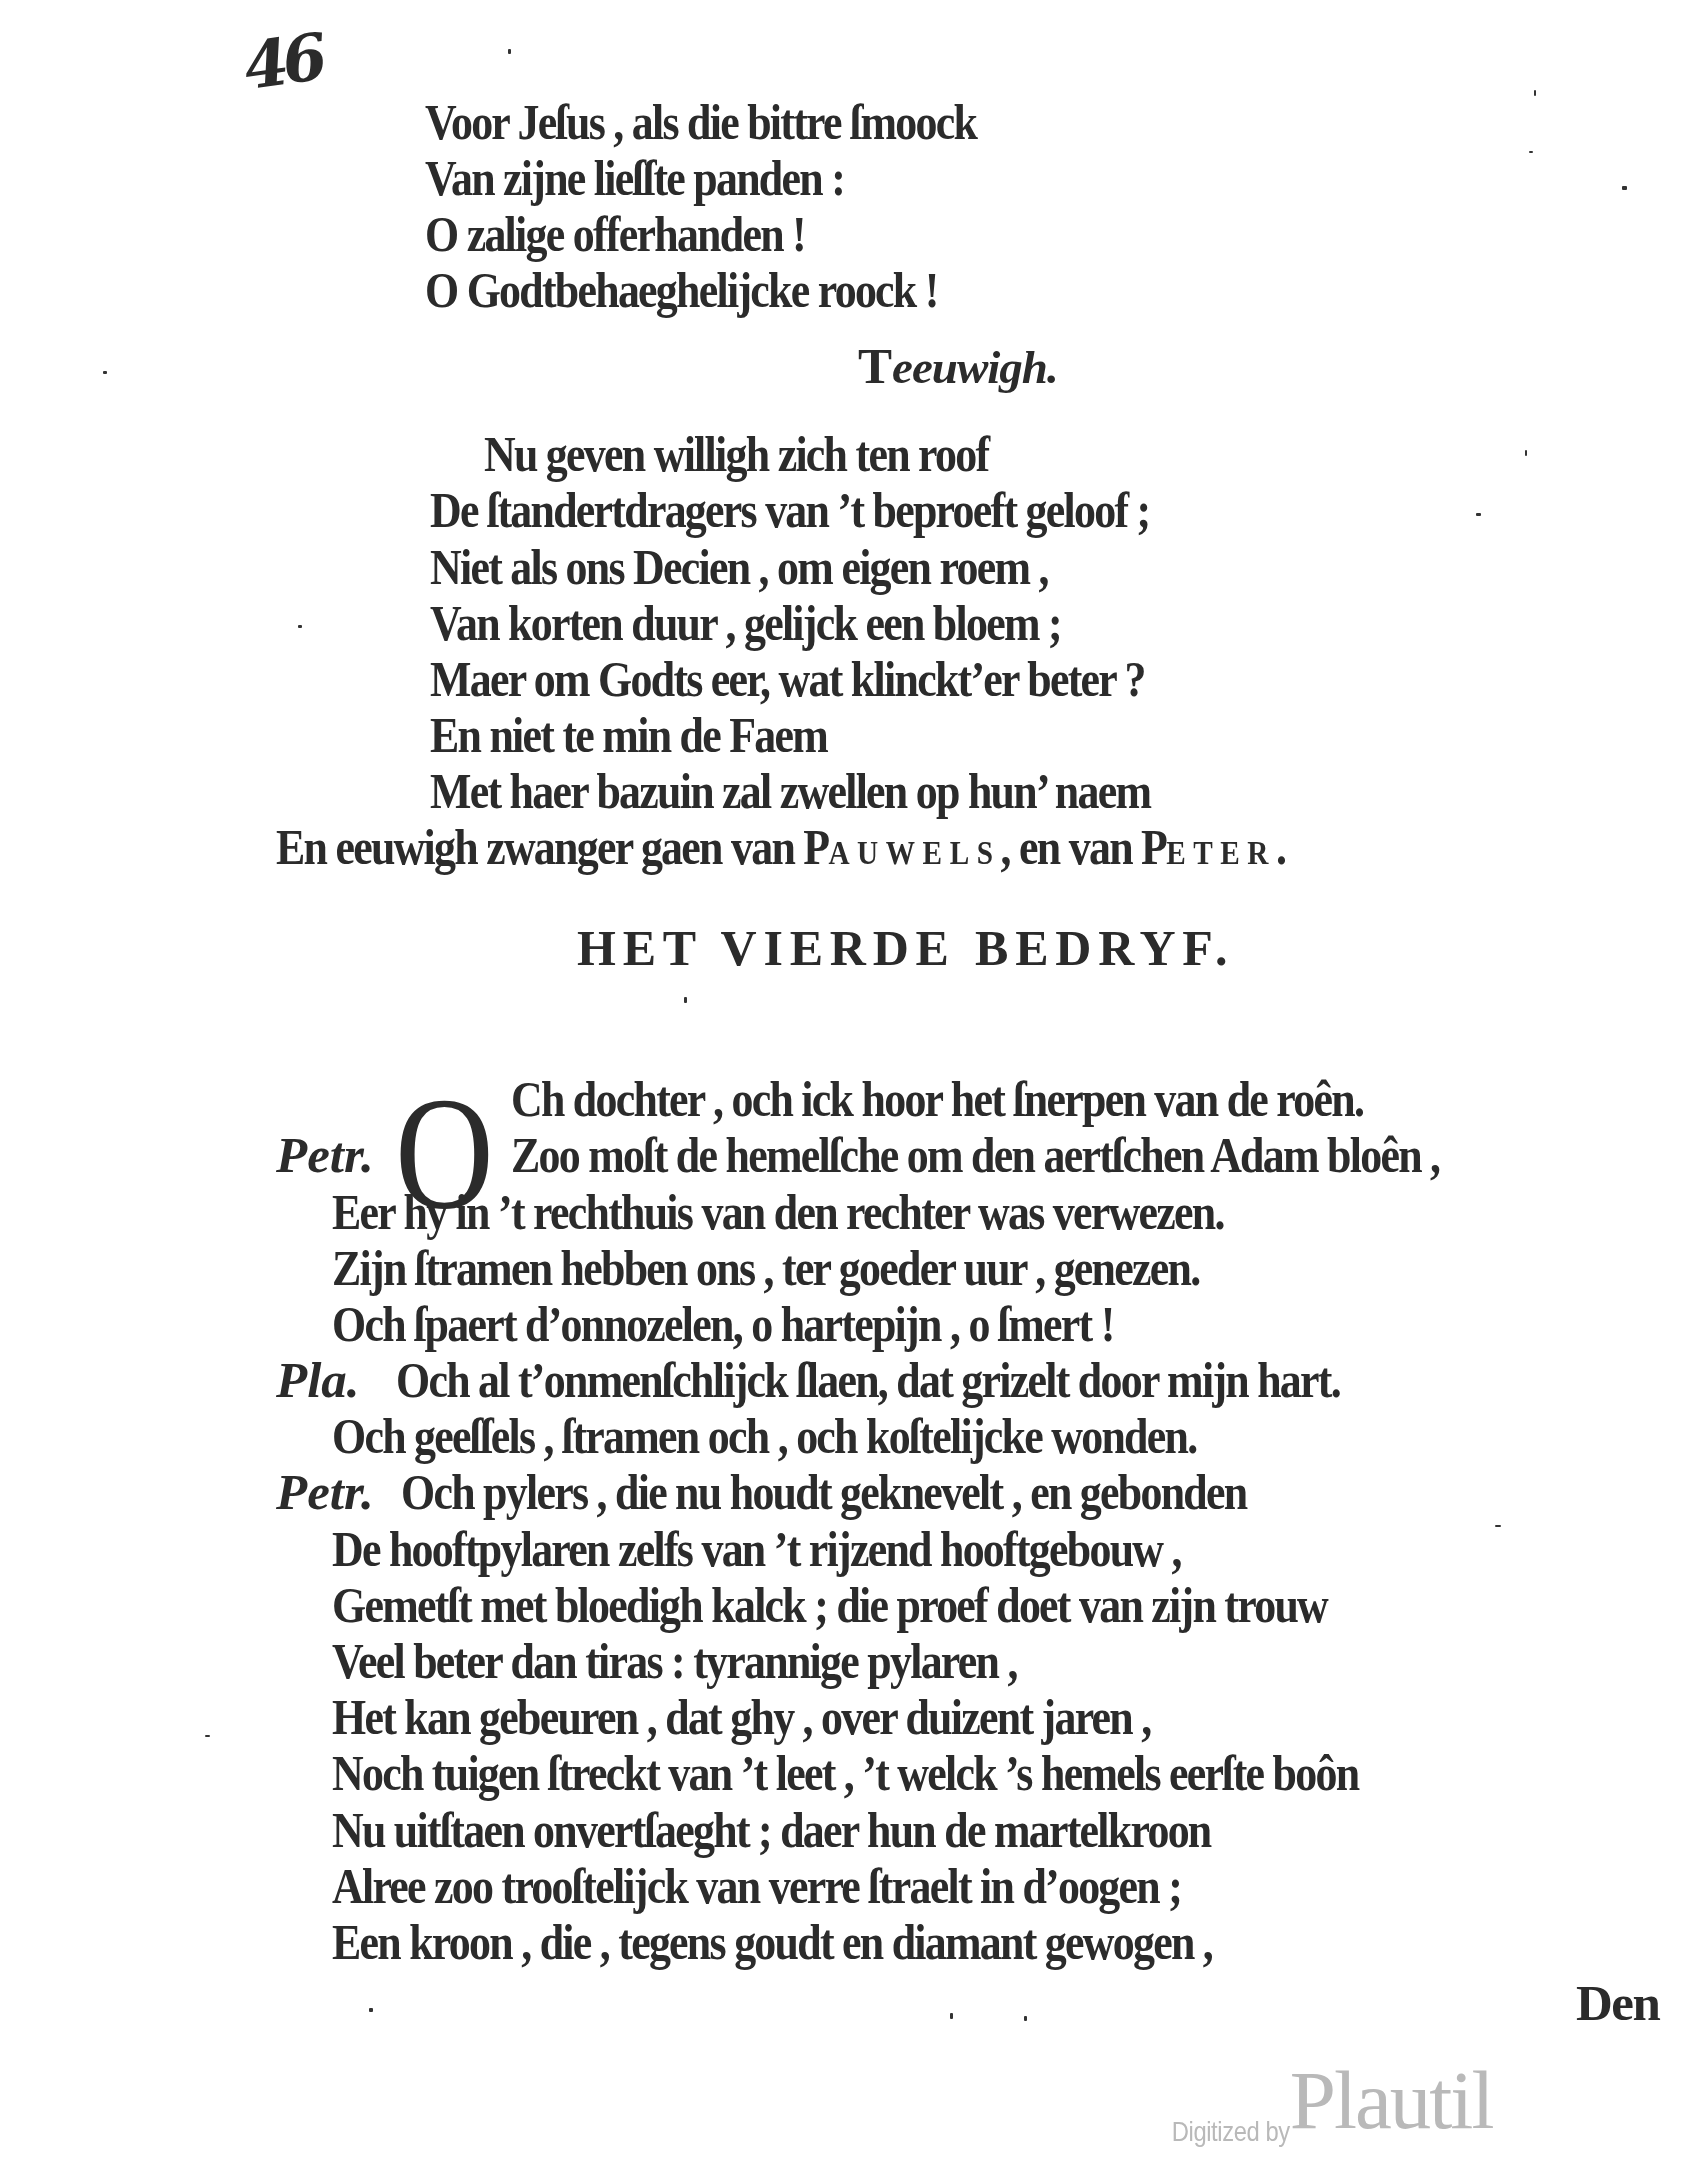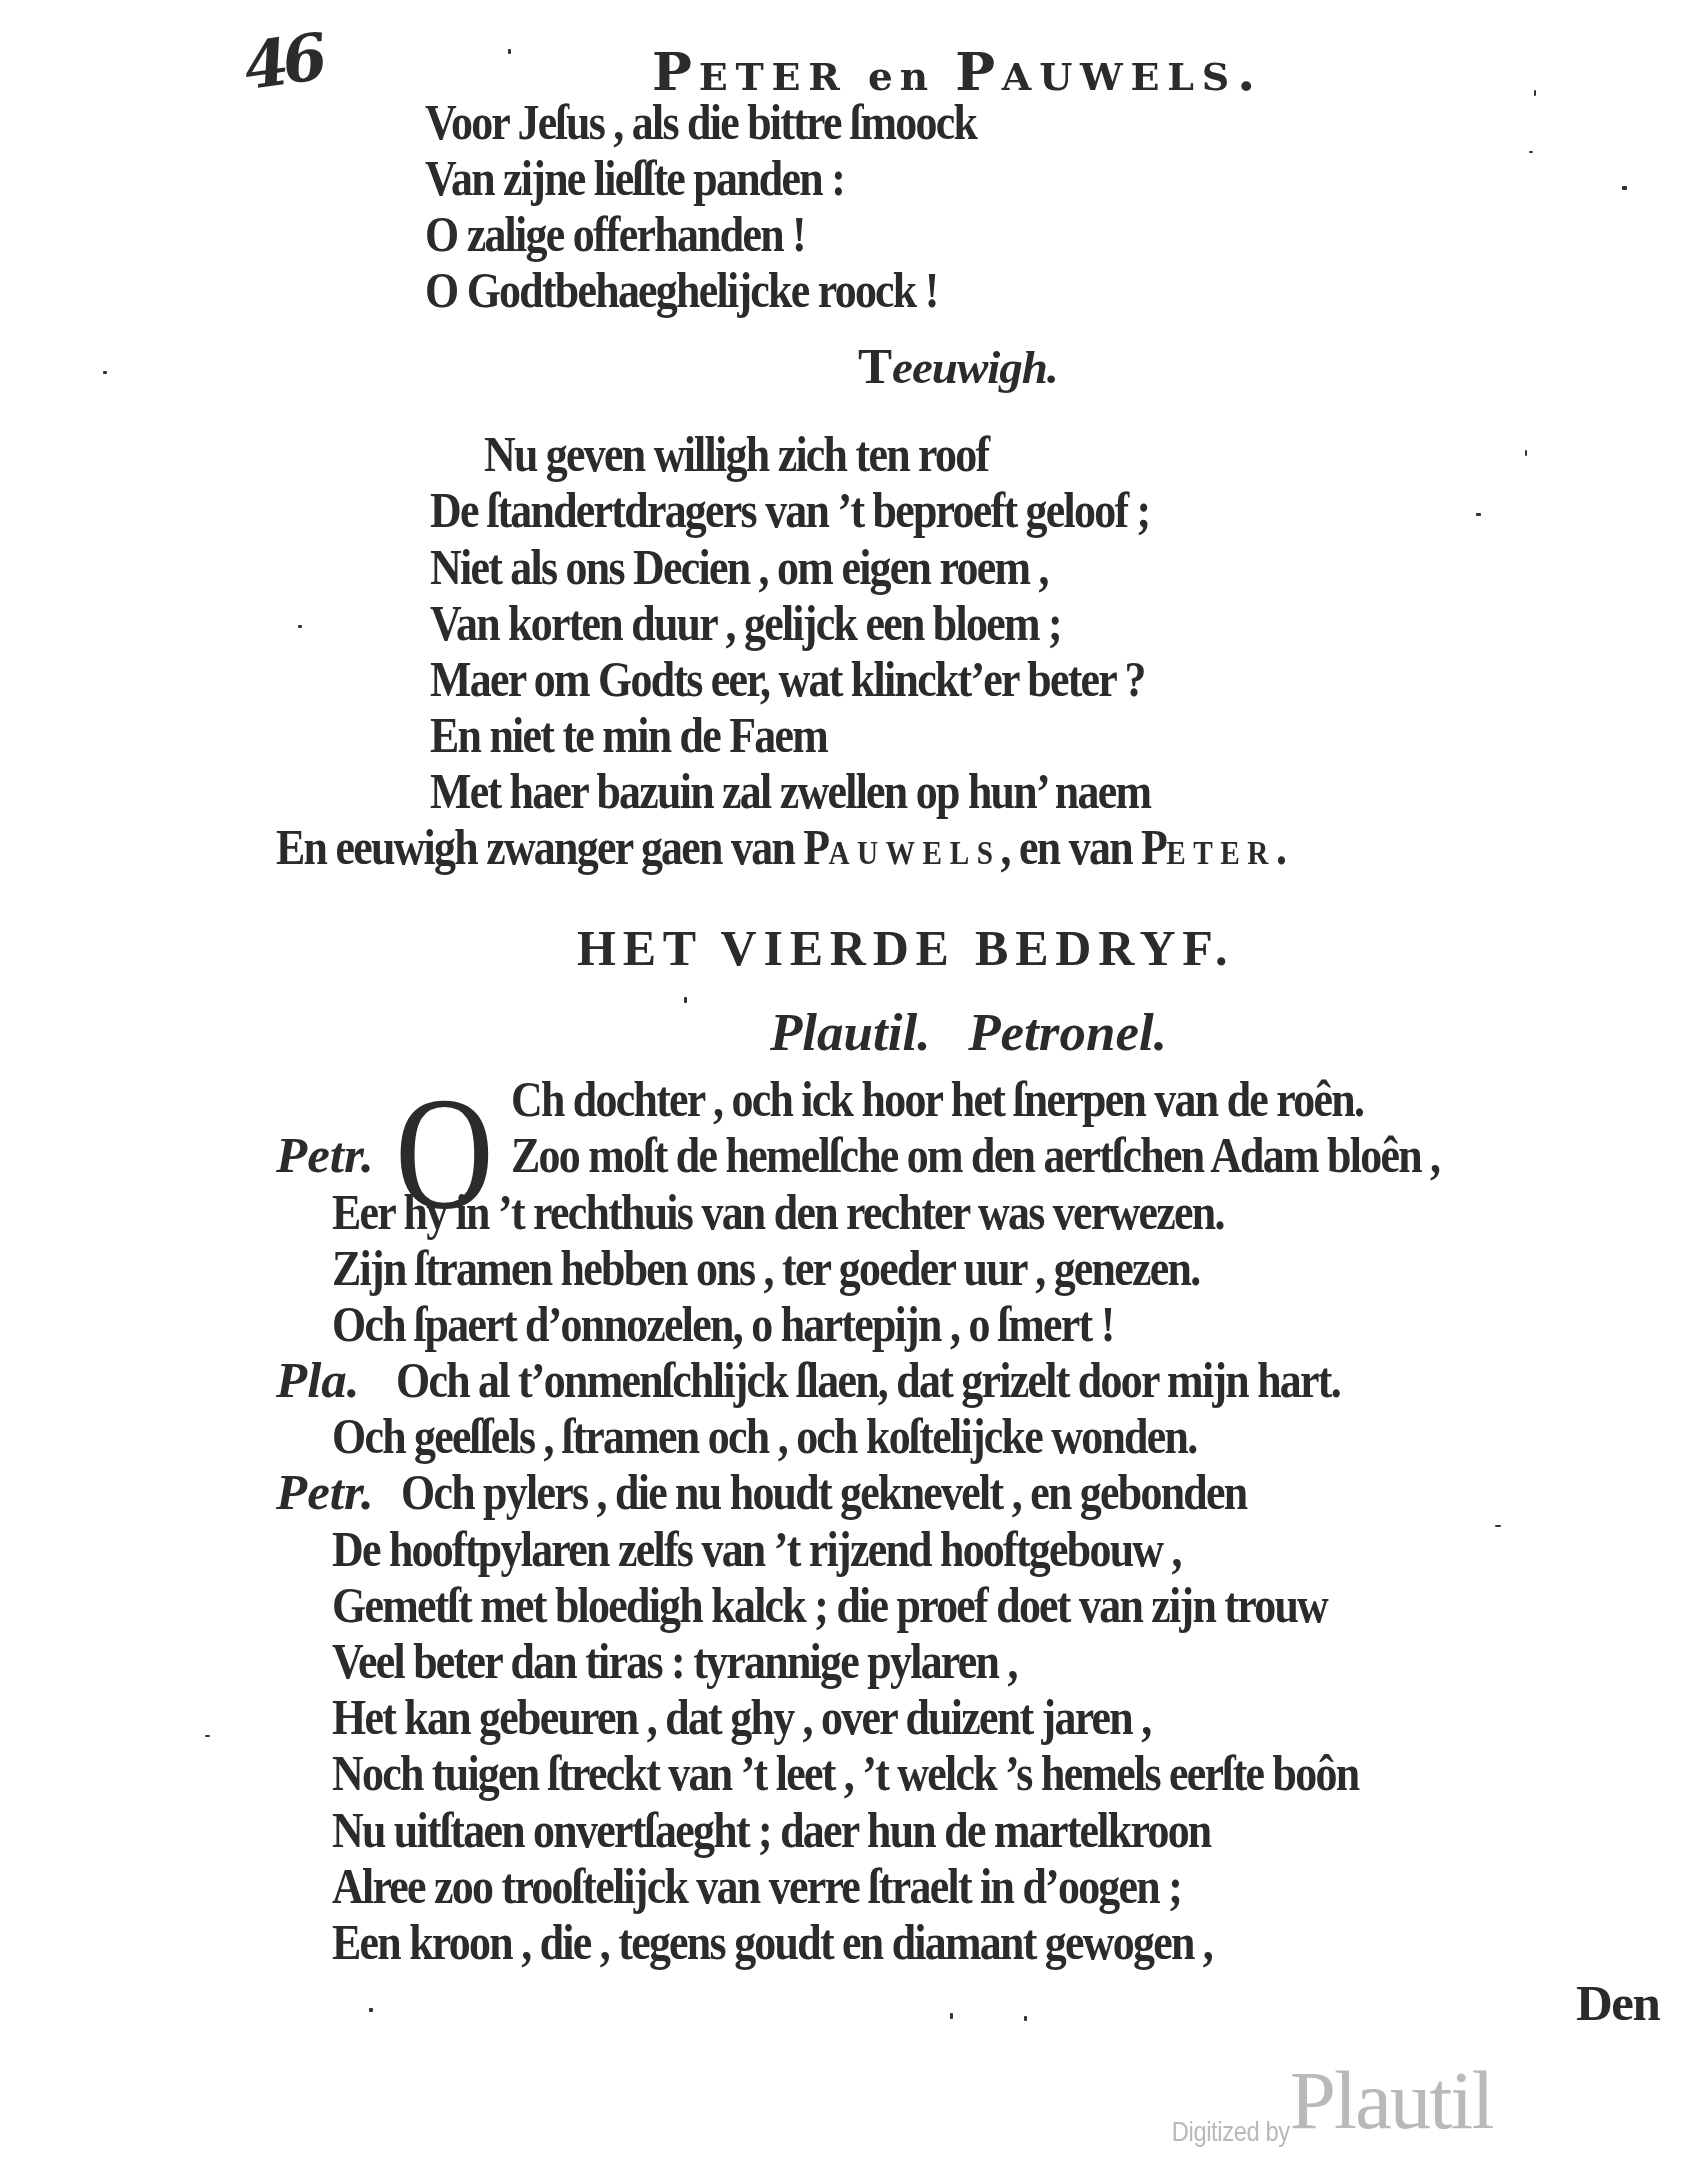--- a/index.html
+++ b/index.html
@@ -29,23 +29,20 @@
   .watermark .big { font-size: 83px; vertical-align: bottom; font-family: "Liberation Serif", serif; letter-spacing: -2px; }
   .speck { position: absolute; background: #333; border-radius: 1px; }
 </style>
 </head>
 <body>
 
 <div class="page">
 
   <div class="abs pagenum">46</div>
 
-  <div class="abs running-head">
-    <span>P</span><span class="sc">ETER</span><span style="font-size:39px"> en </span><span>P</span><span class="sc">AUWELS</span><span>.</span>
-  </div>
 
   <div class="abs verse" style="left:425px; top:93px;">Voor Jeſus , als die bittre ſmoock</div>
   <div class="abs verse" style="left:425px; top:149px;">Van zijne lieſſte panden :</div>
   <div class="abs verse" style="left:425px; top:205px;">O zalige offerhanden !</div>
   <div class="abs verse" style="left:425px; top:261px;">O Godtbehaeghelijcke roock !</div>
 
   <div class="abs toezang">
     <span>T</span><span class="it">eeuwigh.</span>
   </div>
 
@@ -55,21 +52,20 @@
   <div class="abs verse" style="left:430px; top:594px;">Van korten duur , gelijck een bloem ;</div>
   <div class="abs verse" style="left:430px; top:650px;">Maer om Godts eer, wat klinckt’er beter ?</div>
   <div class="abs verse" style="left:430px; top:706px;">En niet te min de Faem</div>
   <div class="abs verse" style="left:430px; top:762px;">Met haer bazuin zal zwellen op hun’ naem</div>
 
   <div class="abs verse" style="left:276px; top:818px;">
     <span>En eeuwigh zwanger gaen van </span><span>P</span><span style="font-size:34px; letter-spacing:8.8px">AUWELS</span><span>, en van </span><span>P</span><span style="font-size:34px; letter-spacing:8.8px">ETER</span><span>.</span>
   </div>
 
   <div class="abs act-title">HET VIERDE BEDRYF.</div>
-  <div class="abs personae">Plautil. Petronel.</div>
 
   <div class="abs dropcap">O</div>
 
   <div class="abs verse" style="left:511px; top:1070px;">Ch dochter , och ick hoor het ſnerpen van de roên.</div>
 
   <div class="abs speaker" style="left:276px; top:1126px;">Petr.</div>
   <div class="abs verse" style="left:511px; top:1126px;">Zoo moſt de hemelſche om den aertſchen Adam bloên ,</div>
 
   <div class="abs verse" style="left:332px; top:1183px;">Eer hy in ’t rechthuis van den rechter was verwezen.</div>
   <div class="abs verse" style="left:332px; top:1239px;">Zijn ſtramen hebben ons , ter goeder uur , genezen.</div>

